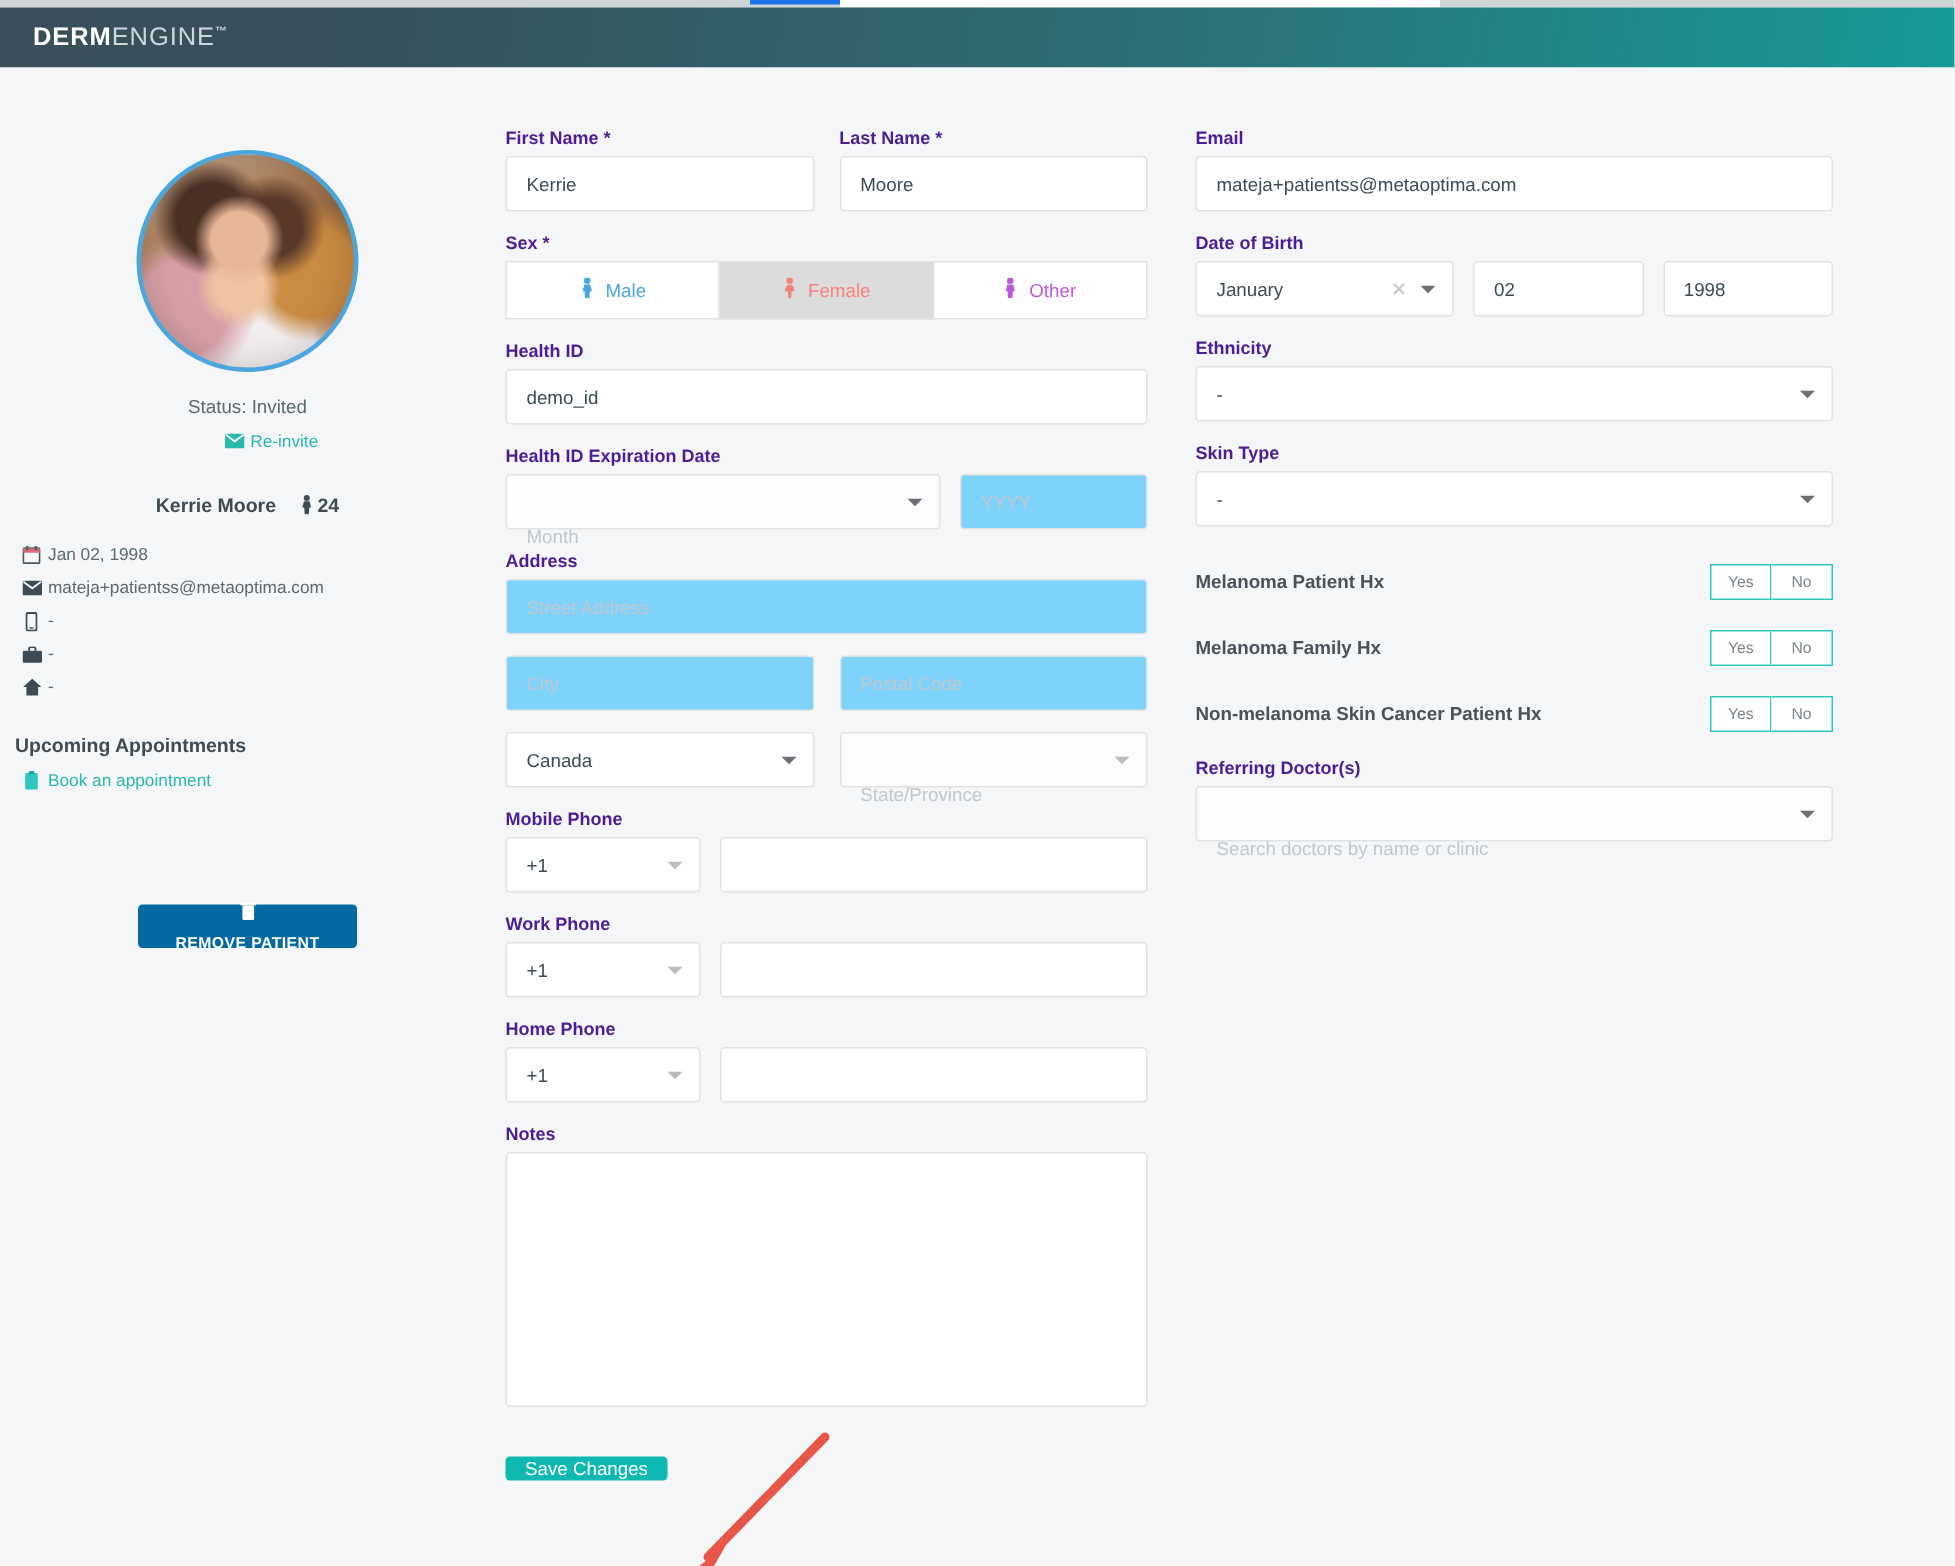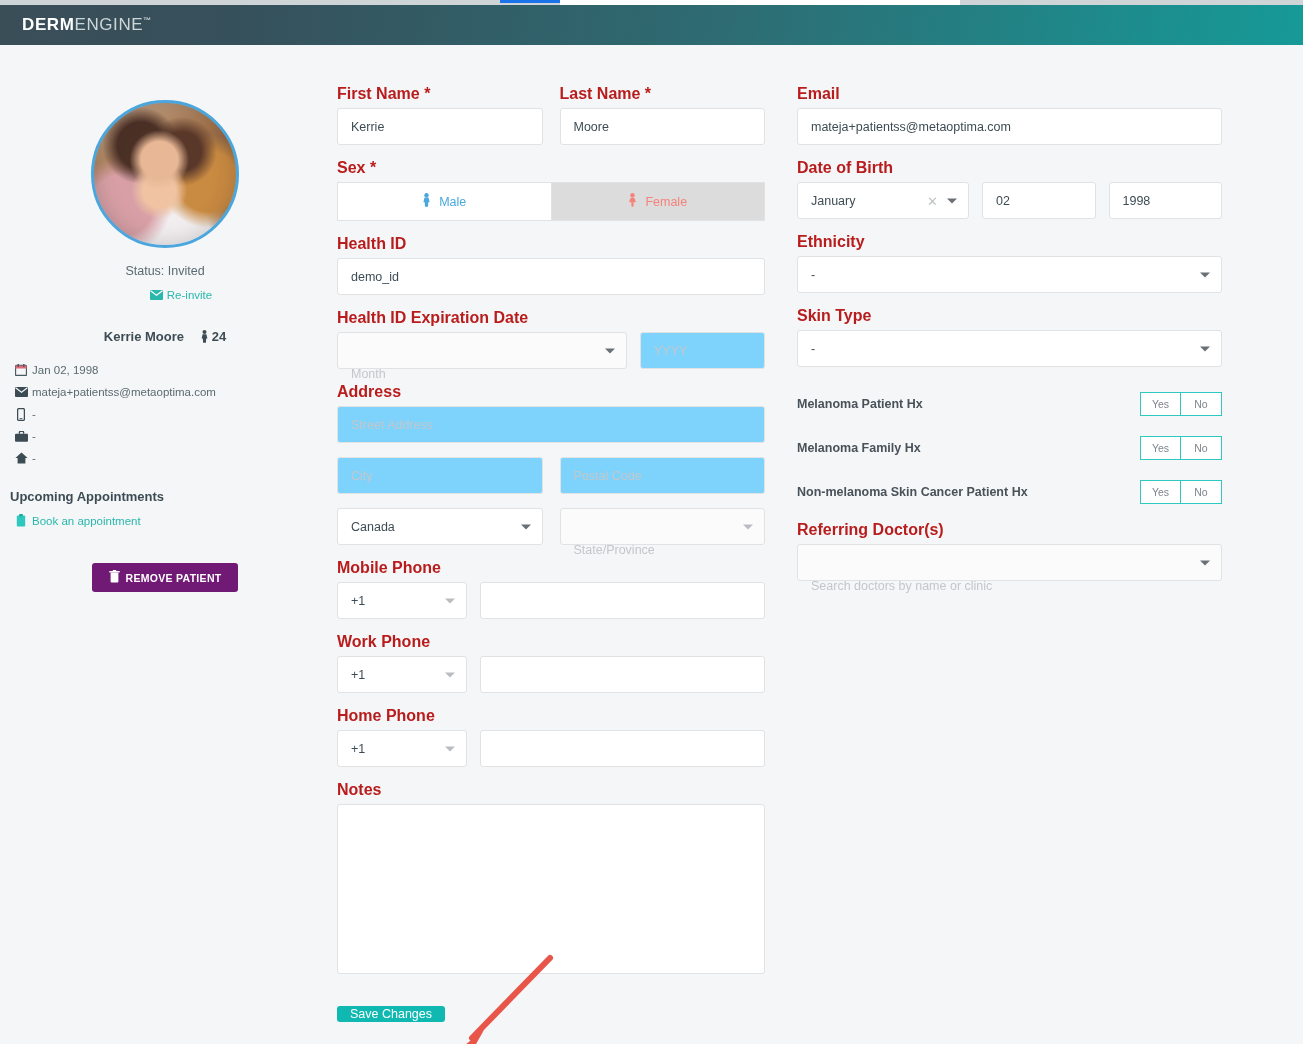--- a/index.html
+++ b/index.html
@@ -56,33 +56,33 @@
   .info-list { margin: 13px 0 0 10px; }
   .info-row { display: flex; align-items: center; height: 22px; font-size: 11.5px; color: #5a6a72; }
   .info-row .ico { width: 22px; flex: 0 0 22px; display: flex; justify-content: center; color: #3d4c54; }
   .info-row .val { white-space: nowrap; }
 
   .sec-head { margin: 20px 0 0 10px; font-size: 13px; font-weight: 700; color: #3d4c54; }
   .book-row { margin: 10px 0 0 10px; display: flex; align-items: center; font-size: 11.5px; color: #2ab8ad; cursor: pointer; }
   .book-row .ico { width: 22px; flex: 0 0 22px; display: flex; justify-content: center; }
 
   .remove-btn {
-    margin: 36px auto 0 auto; width: 146px; height: 29px;
-    background: #701a75; border: none; border-radius: 3px;
+    margin: 76px auto 0 auto; width: 146px; height: 29px;
+    background: #0369a1; border: none; border-radius: 3px;
     color: #fff; font-size: 10.5px; font-weight: 700; letter-spacing: 0.3px;
     display: flex; align-items: center; justify-content: center; gap: 6px;
-    cursor: pointer; font-family: "Liberation Sans", sans-serif;
+    cursor: pointer; font-family: "Liberation Sans", sans-serif; flex-direction: column;
   }
 
   
   .col-mid   { position: absolute; left: 337px; top: 40px; width: 428px; }
   .col-right { position: absolute; left: 797px; top: 40px; width: 425px; }
 
   .fld { margin-bottom: 14px; }
-  .lbl { font-size: 16px; font-weight: 700; color: #b91c1c; margin-bottom: 5px; display: block; }
+  .lbl { font-size: 12px; font-weight: 700; color: #4c1d95; margin-bottom: 5px; display: block; }
 
   .inp {
     width: 100%; height: 37px; background: #fff;
     border: 1px solid #e0e2e4; border-radius: 3px;
     padding: 0 13px; font-size: 12.5px; color: #3d4c54;
     font-family: "Liberation Sans", sans-serif; outline: none;
   }
   .inp::placeholder { color: #c3c7cb; }
   .inp.ghost { background: #7dd3fc; }
 
@@ -290,20 +290,27 @@
           <span>Male</span>
         </div>
         <div class="seg-btn female active">
           <span><svg width="9" height="14" viewBox="0 0 9 14">
                 <circle cx="4.5" cy="2.2" r="2.2" fill="#f4837c"></circle>
                 <path d="M4.5 4.6c2 0 3 2 3.2 4.6H1.3C1.5 6.6 2.5 4.6 4.5 4.6z" fill="#f4837c"></path>
                 <path d="M3.2 9.2h2.6l-.4 4.6H3.6z" fill="#f4837c"></path>
               </svg></span>
           <span>Female</span>
         </div>
+        <div class="seg-btn other">
+          <span><svg width="9" height="14" viewBox="0 0 9 14">
+                <circle cx="4.5" cy="2.2" r="2.2" fill="#c05ad6"></circle>
+                <path d="M2.5 4.6h4l1.1 4.6H6.3L6 13.8H3l-.3-4.6H1.4z" fill="#c05ad6"></path>
+              </svg></span>
+          <span>Other</span>
+        </div>
       </div>
     </div>
 
     <div class="fld">
       <label class="lbl">Health ID</label>
       <input class="inp" value="demo_id" style="">
     </div>
 
     <div class="fld">
       <label class="lbl">Health ID Expiration Date</label>

